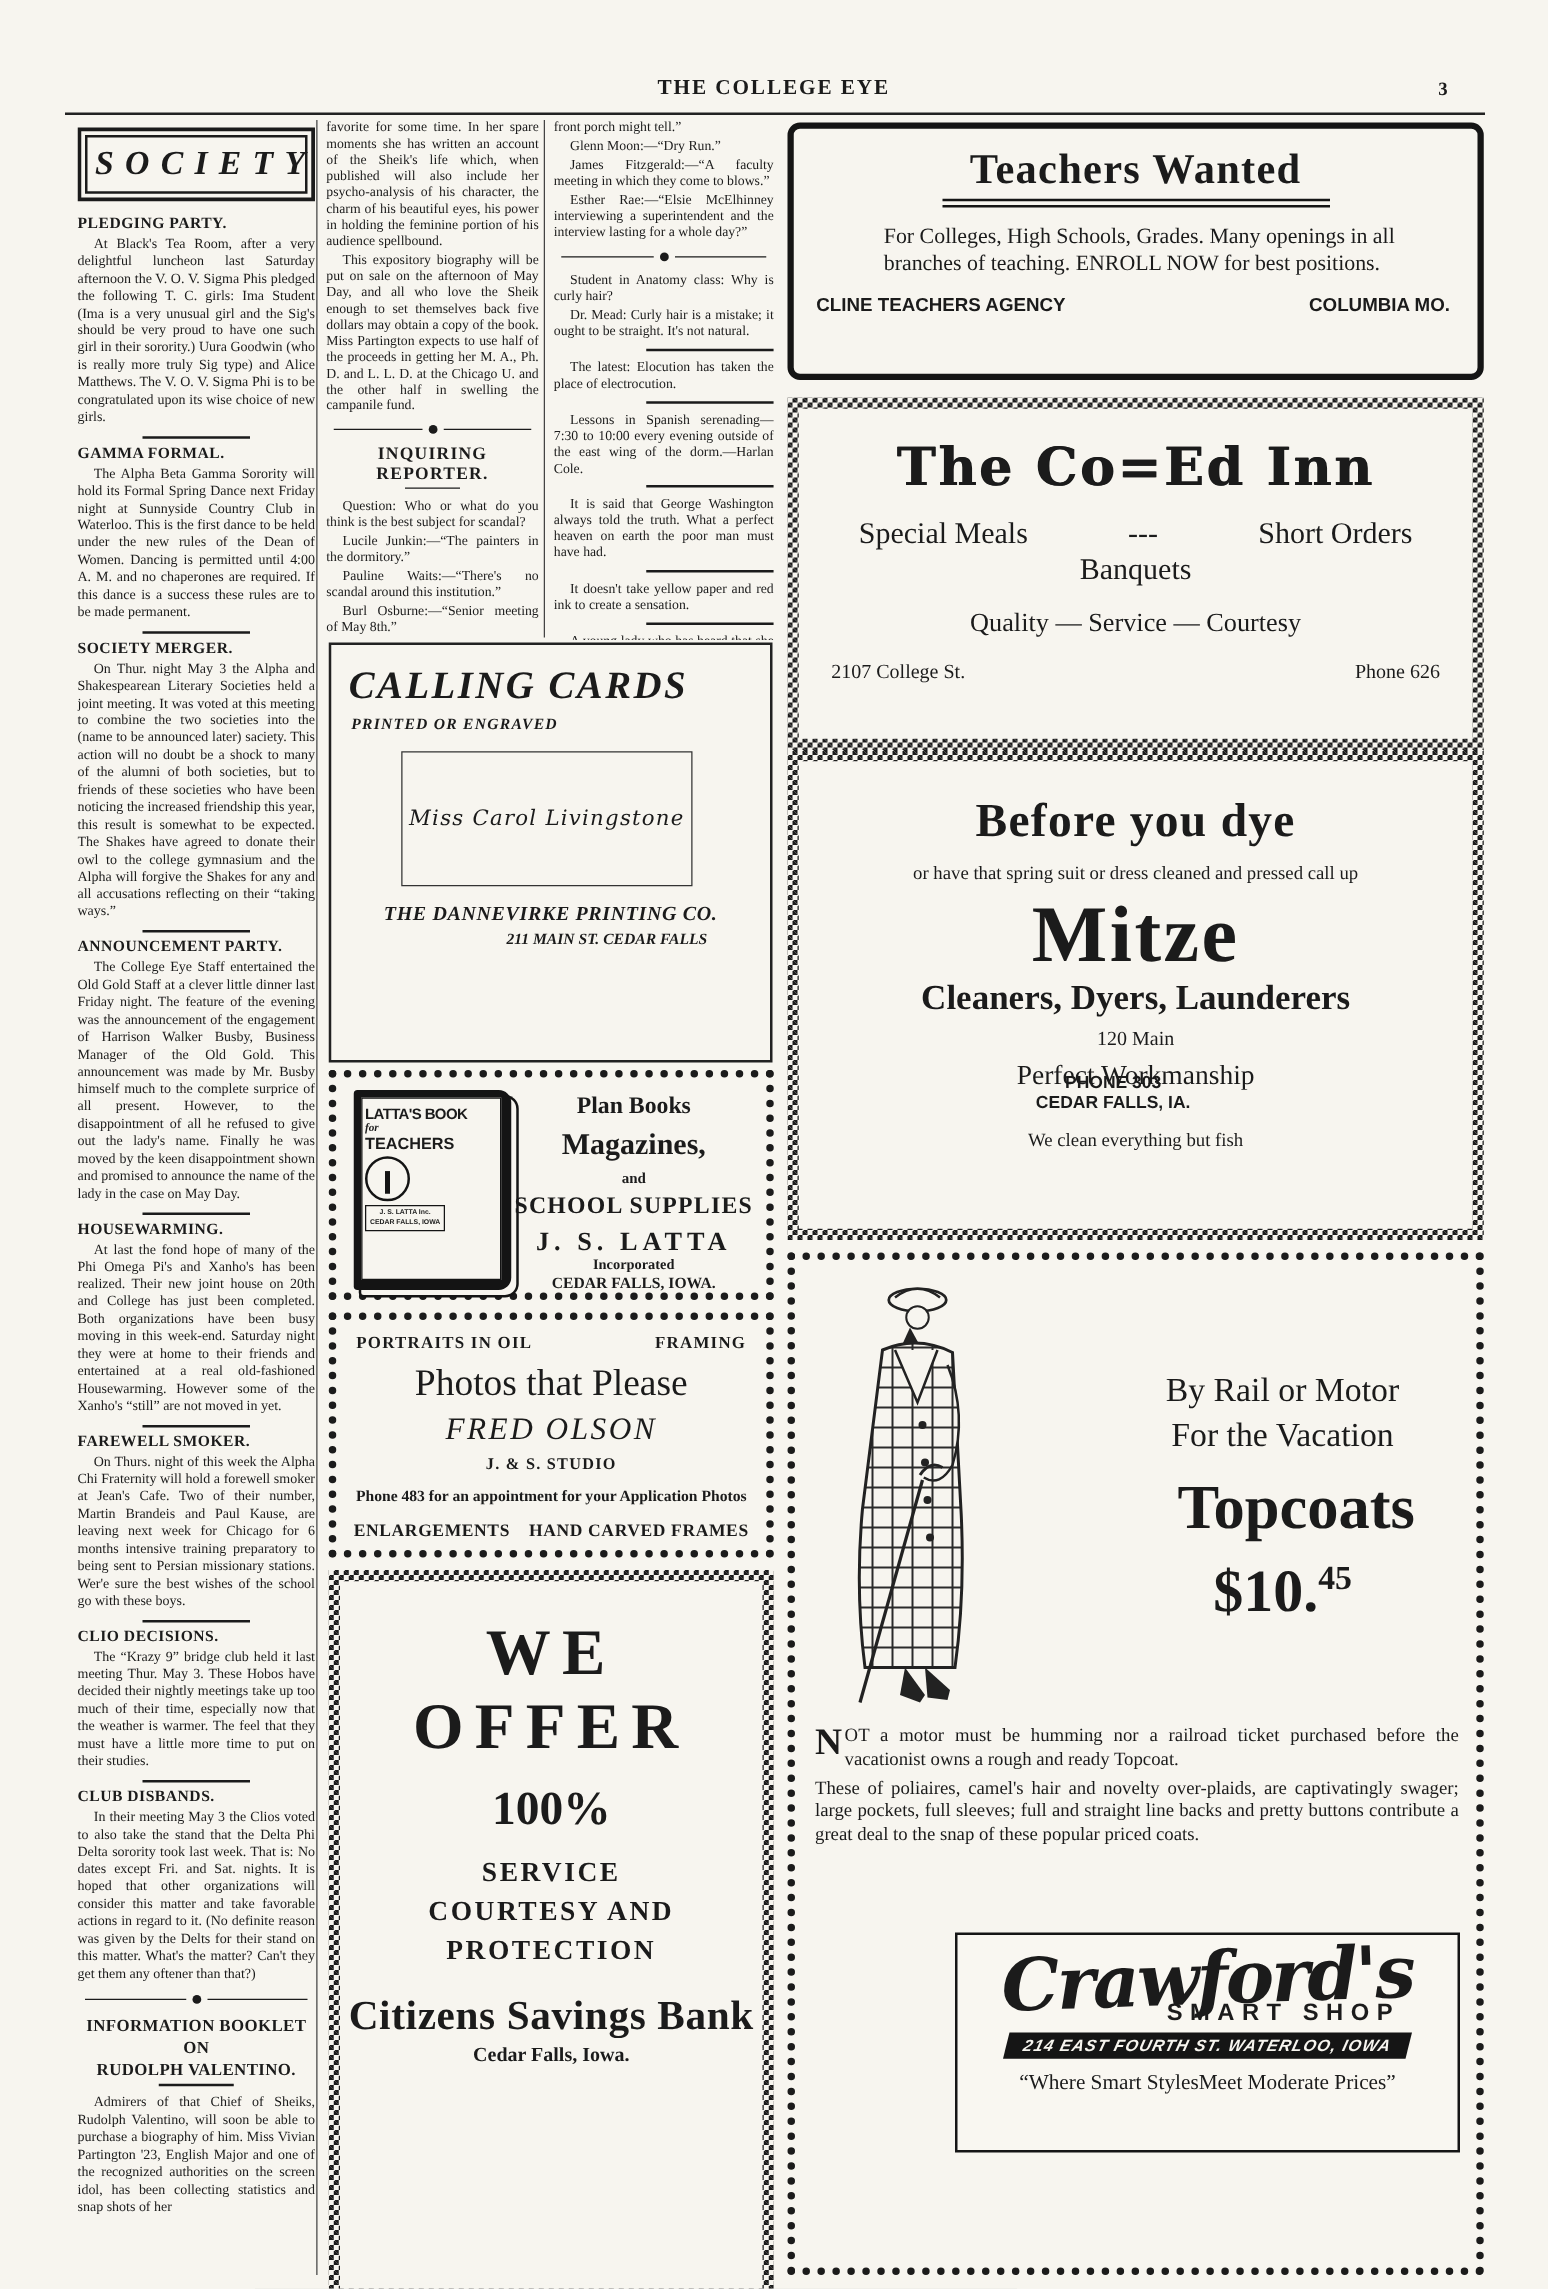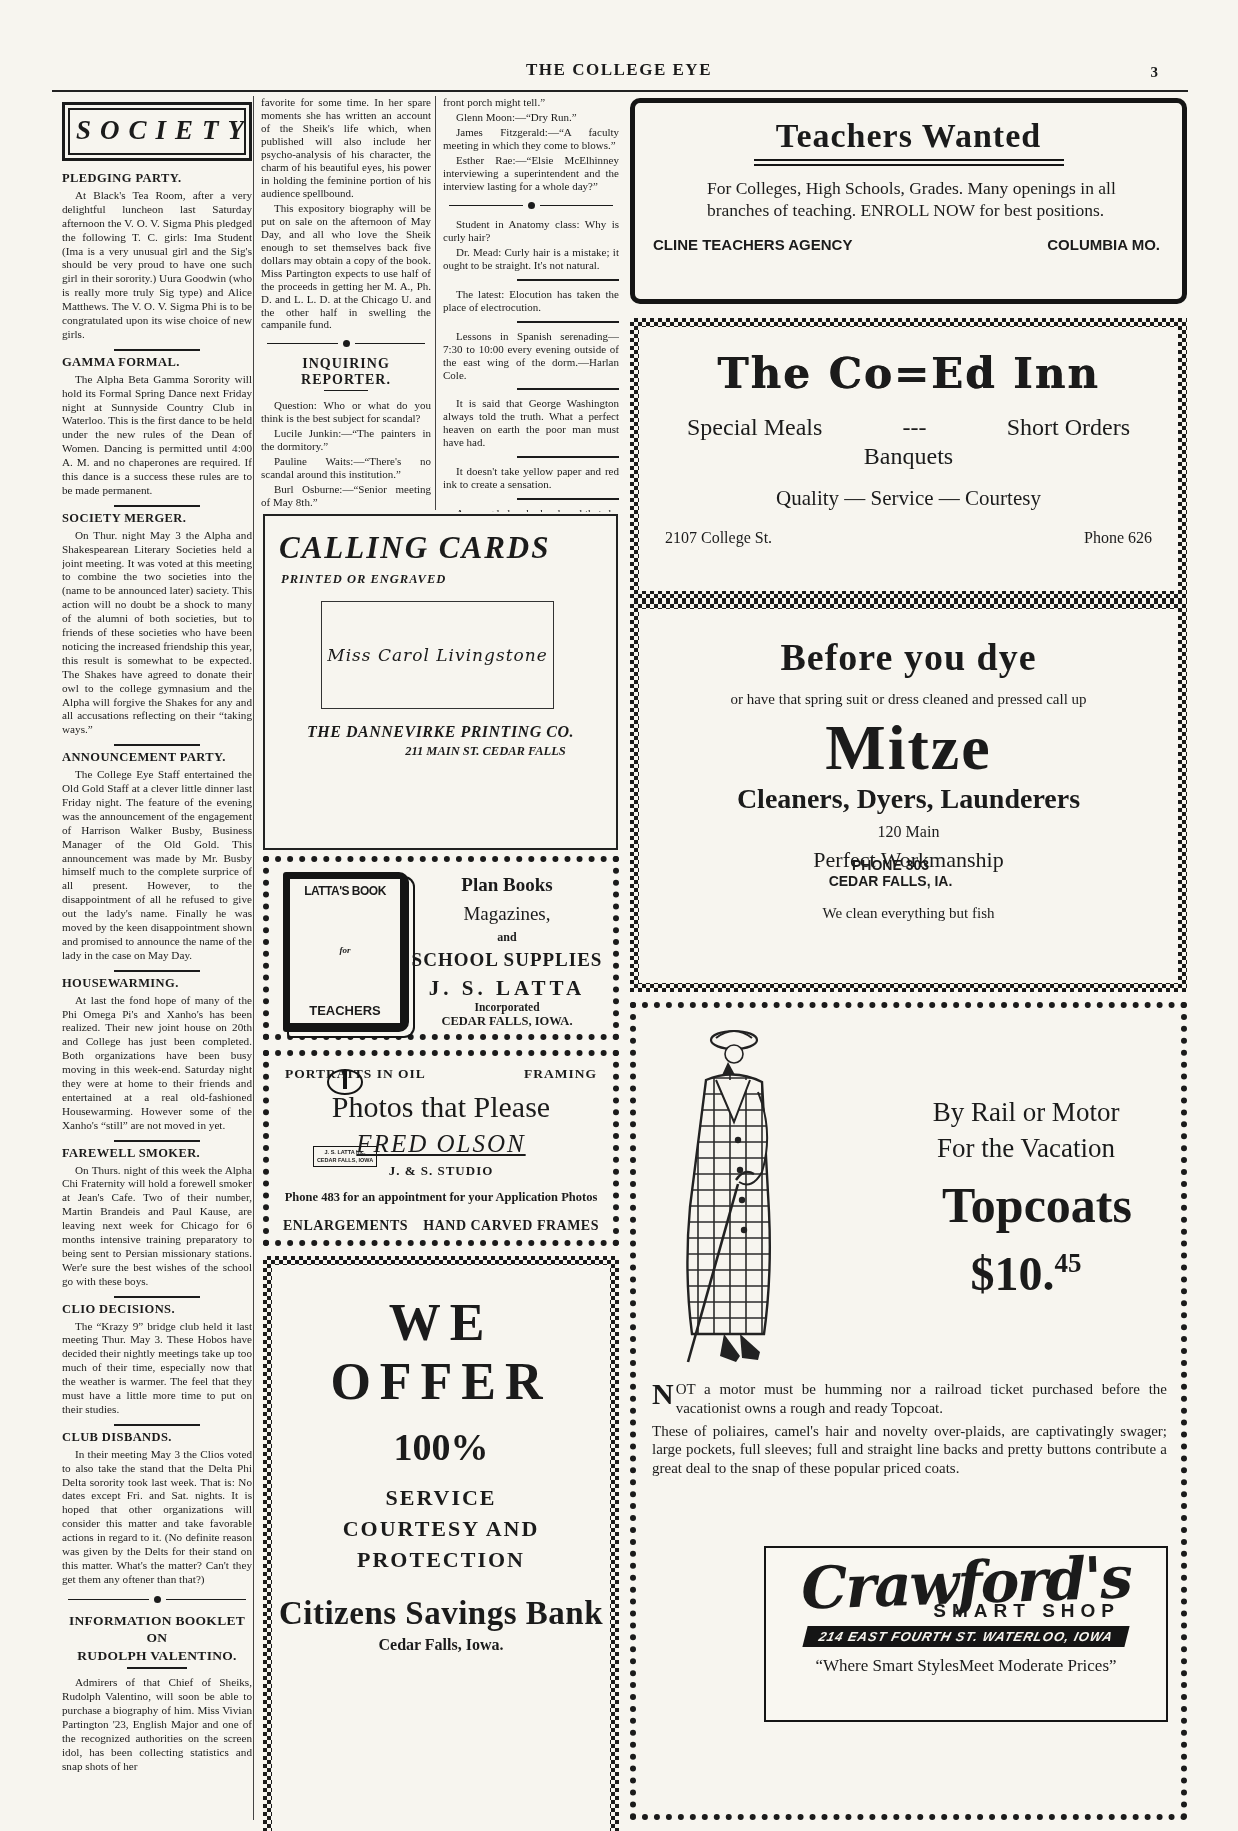--- a/index.html
+++ b/index.html
@@ -99,43 +99,43 @@
   .cc-card{border:1.5px solid #333;margin:14px 62px 0 56px;height:106px;display:flex;
            align-items:center;justify-content:center;}
   .cc-name{font-family:"DejaVu Serif",serif;font-style:italic;font-size:17px;letter-spacing:1px;}
   .cc-co{text-align:center;font-style:italic;font-weight:bold;font-size:16px;margin-top:14px;letter-spacing:.5px;}
   .cc-addr{text-align:center;font-style:italic;font-weight:bold;font-size:12.5px;margin-top:3px;padding-left:90px;}
   
   .latta{height:184px;margin-bottom:10px;display:flex;padding:10px 8px 8px 14px;}
   .book{width:112px;height:146px;background:#141414;border-radius:3px 10px 10px 3px;
         padding:6px 8px 8px 6px;box-shadow:5px 5px 0 -1px #f7f5ef,5px 5px 0 1px #141414;flex:none;}
   .book-in{background:#f7f5ef;height:100%;border:1px solid #141414;display:flex;flex-direction:column;
-           align-items:center;padding:5px 2px;box-sizing:border-box;gap:48px;}
+           align-items:flex-start;padding:5px 2px;box-sizing:border-box;}
   .bk-t1{font-family:"Liberation Sans",sans-serif;font-weight:bold;font-size:12px;letter-spacing:-.5px;}
   .bk-for{font-style:italic;font-weight:bold;font-size:9px;line-height:1;}
   .bk-t2{font-family:"Liberation Sans",sans-serif;font-weight:bold;font-size:13px;}
   .bk-circle{width:32px;height:32px;border:2px solid #141414;border-radius:50%;margin:3px 0;
              display:flex;align-items:flex-end;justify-content:center;}
   .bk-lh{width:4px;height:15px;background:#141414;margin-bottom:4px;border-top:3px solid #141414;}
   .bk-imp{border:1px solid #141414;font-family:"Liberation Sans",sans-serif;font-weight:bold;
           font-size:5.5px;line-height:1.5;text-align:center;padding:1px 3px;}
   .latta-r{flex:1;text-align:center;padding-top:2px;}
   .lt-i0{font-size:19px;font-weight:bold;}
-  .lt-i1{font-size:19px;font-weight:normal;margin-top:7px;}
+  .lt-i1{font-size:24px;font-weight:bold;margin-top:7px;}
   .lt-i2{font-size:12px;font-weight:bold;margin-top:5px;}
   .lt-i3{font-size:19px;font-weight:bold;letter-spacing:1px;margin-top:4px;}
   .lt-name{font-size:21px;font-weight:bold;letter-spacing:4px;margin-top:5px;}
   .lt-sub{font-size:11.5px;font-weight:bold;}
   .lt-city{font-size:12.5px;font-weight:bold;margin-top:1px;}
   
   .olson{height:196px;margin-bottom:10px;text-align:center;padding-top:10px;}
   .ol-row1{display:flex;justify-content:space-between;font-size:13.5px;font-weight:bold;
            letter-spacing:1px;padding:0 16px;}
   .ol-head{font-size:30px;margin-top:8px;}
-  .ol-name{font-size:25px;font-style:italic;letter-spacing:2px;margin-top:6px;text-decoration:underline;}
+  .ol-name{font-size:25px;font-style:italic;letter-spacing:2px;margin-top:6px;}
   .ol-studio{font-size:13px;font-weight:bold;letter-spacing:1px;margin-top:5px;}
   .ol-phone{font-size:12.5px;font-weight:bold;margin-top:11px;}
   .ol-row2{display:flex;justify-content:space-between;font-size:14px;font-weight:bold;
            letter-spacing:.5px;padding:0 14px;margin-top:13px;}
   
   .cit-wrap{height:612px;}
   .cit{text-align:center;}
   .cit-l1{font-size:52px;font-weight:bold;letter-spacing:9px;padding-top:28px;}
   .cit-l2{font-size:38px;font-weight:bold;margin-top:14px;}
   .cit-l3{font-size:22px;font-weight:bold;letter-spacing:2px;margin-top:16px;}

